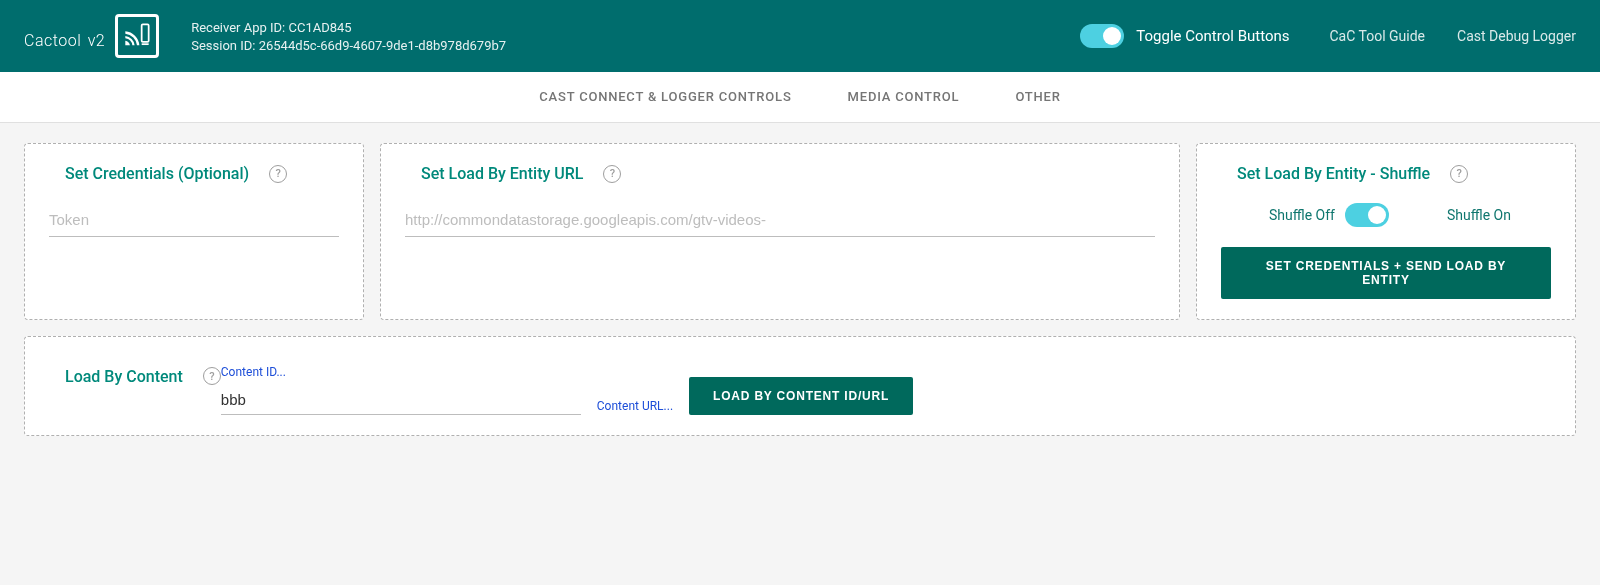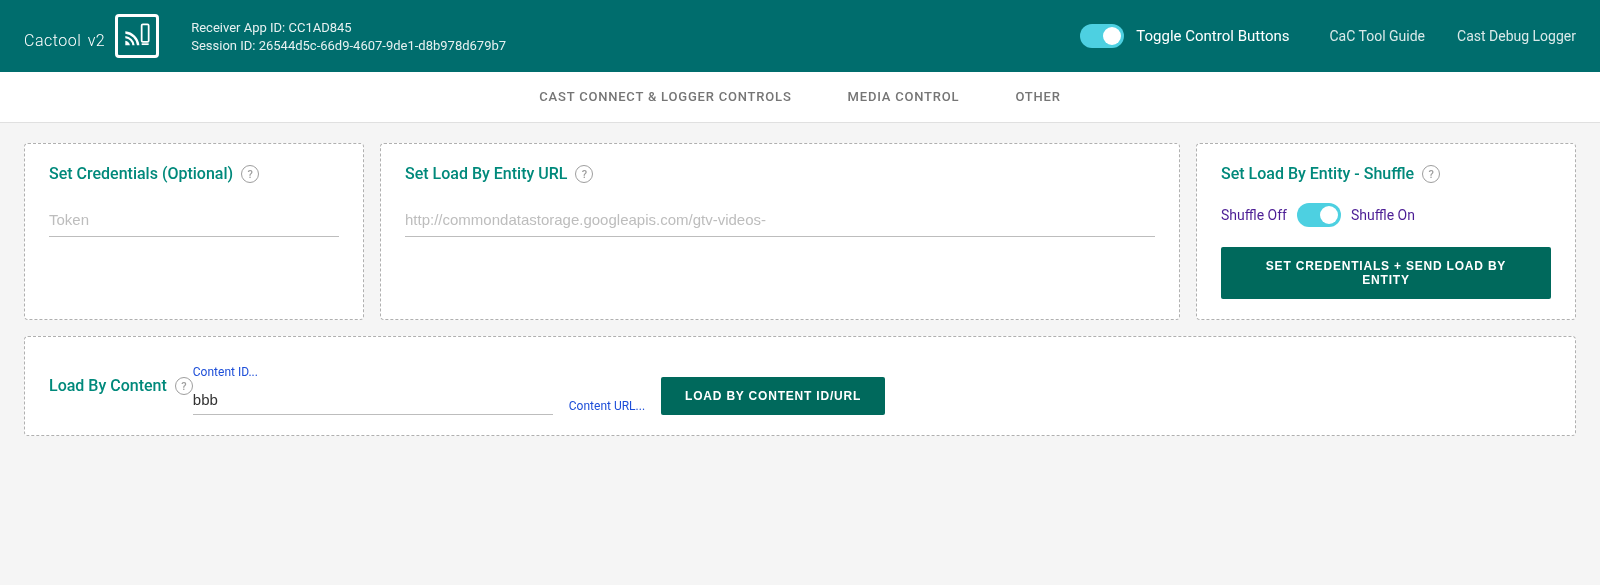--- a/index.html
+++ b/index.html
@@ -135,22 +135,23 @@
     .card-credentials { flex: 0 0 340px; }
     .card-entity-url { flex: 1; }
     .card-shuffle { flex: 0 0 380px; }
 
     .card-title {
       color: #00897b;
       font-size: 16px;
       font-weight: 500;
       margin-bottom: 20px;
       display: flex;
-      align-items: flex-end;
-      gap: 8px;
+      align-items: center;
+      gap: 20px;
+      margin-left: 16px;
     }
     .help-icon {
       width: 18px;
       height: 18px;
       border: 1.5px solid #9e9e9e;
       border-radius: 50%;
       display: inline-flex;
       align-items: center;
       justify-content: center;
       font-size: 11px;
@@ -171,21 +172,21 @@
     }
     .card-input::placeholder { color: #bdbdbd; }
 
     
     .shuffle-row {
       display: flex;
       align-items: center;
       gap: 10px;
       margin-bottom: 20px;
     }
-    .shuffle-label { font-size: 14px; color: #4c1d95; }
+    .shuffle-label { font-size: 14px; color: #0f766e; margin-left: 48px; }
     .toggle-switch-teal {
       width: 44px;
       height: 24px;
       background: #4dd0e1;
       border-radius: 12px;
       position: relative;
       cursor: pointer;
     }
     .toggle-switch-teal::after {
       content: '';

